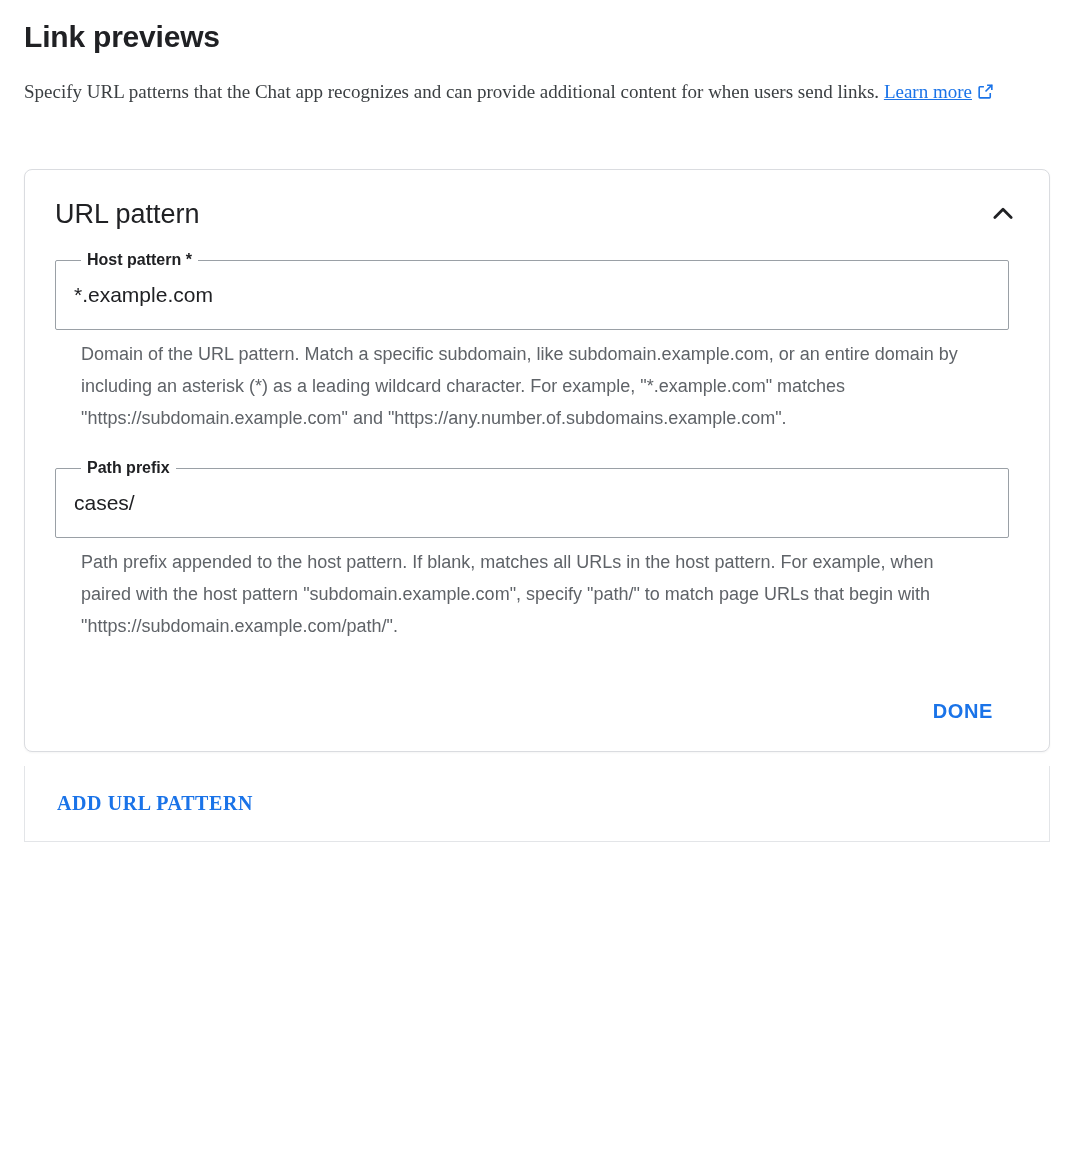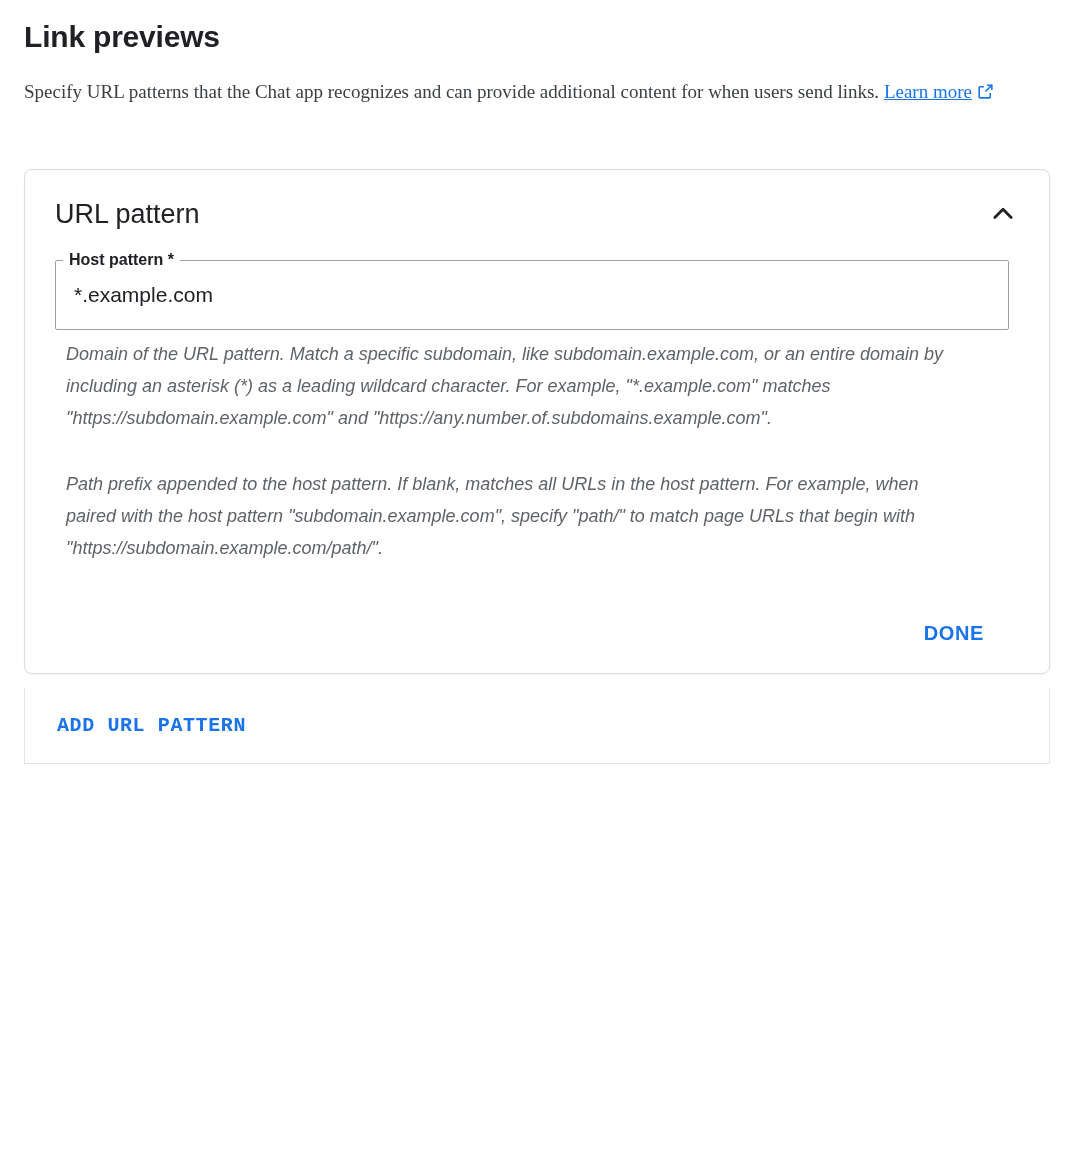--- a/index.html
+++ b/index.html
@@ -88,21 +88,21 @@
     box-sizing: border-box;
     display: flex;
     align-items: center;
     padding: 0 18px;
     width: 954px;
     background: #fff;
   }
   .field-label {
     position: absolute;
     top: -10px;
-    left: 8px;
+    left: 26px;
     background: #fff;
     padding: 0 6px;
     font-size: 16px;
     font-weight: bold;
     color: #202124;
     line-height: 20px;
   }
   .field-value {
     font-size: 21px;
     color: #202124;
@@ -111,30 +111,29 @@
     border: none;
     background: transparent;
     width: 100%;
     font-family: "Liberation Sans", sans-serif;
     padding: 0;
   }
   .helper {
     font-size: 18px;
     line-height: 32px;
     color: #5f6368;
-    margin: 8px 0 0 11px;
+    margin: 8px 0 0 26px;
     max-width: 900px;
-    font-style: italic;
   }
   .field-group { margin-bottom: 34px; }
   .card-actions {
     display: flex;
     justify-content: flex-end;
     margin-top: 52px;
-    margin-right: 29px;
+    margin-right: 20px;
   }
   .text-button {
     color: #1a73e8;
     font-size: 20px;
     font-weight: bold;
     letter-spacing: 0.6px;
     background: transparent;
     border: none;
     cursor: pointer;
     font-family: "Liberation Sans", sans-serif;
@@ -153,21 +152,21 @@
     background: #fff;
   }
   .add-btn {
     color: #1a73e8;
     font-size: 20px;
     font-weight: bold;
     letter-spacing: 0.6px;
     background: transparent;
     border: none;
     cursor: pointer;
-    font-family: Liberation Mono, monospace;
+    font-family: Liberation Serif, serif;
     padding: 0;
   }
 </style>
 </head>
 <body>
 
 <div class="page">
 
   <h1 class="page-title">Link previews</h1>
 
@@ -192,20 +191,26 @@
       <div class="field">
         <div class="field-label">Host pattern *</div>
         <div class="field-box">
           <input class="field-value" type="text" value="*.example.com" style="">
         </div>
       </div>
       <div class="helper">Domain of the URL pattern. Match a specific subdomain, like subdomain.example.com, or an entire domain by including an asterisk (*) as a leading wildcard character. For example, "*.example.com" matches "https://subdomain.example.com" and "https://any.number.of.subdomains.example.com".</div>
     </div>
 
     <div class="field-group">
+      <div class="field">
+        <div class="field-label">Path prefix</div>
+        <div class="field-box">
+          <input class="field-value" type="text" value="cases/" style="">
+        </div>
+      </div>
       <div class="helper">Path prefix appended to the host pattern. If blank, matches all URLs in the host pattern. For example, when paired with the host pattern "subdomain.example.com", specify "path/" to match page URLs that begin with "https://subdomain.example.com/path/".</div>
     </div>
 
     <div class="card-actions">
       <button class="text-button">DONE</button>
     </div>
 
   </div>
 
   <div class="add-card">

